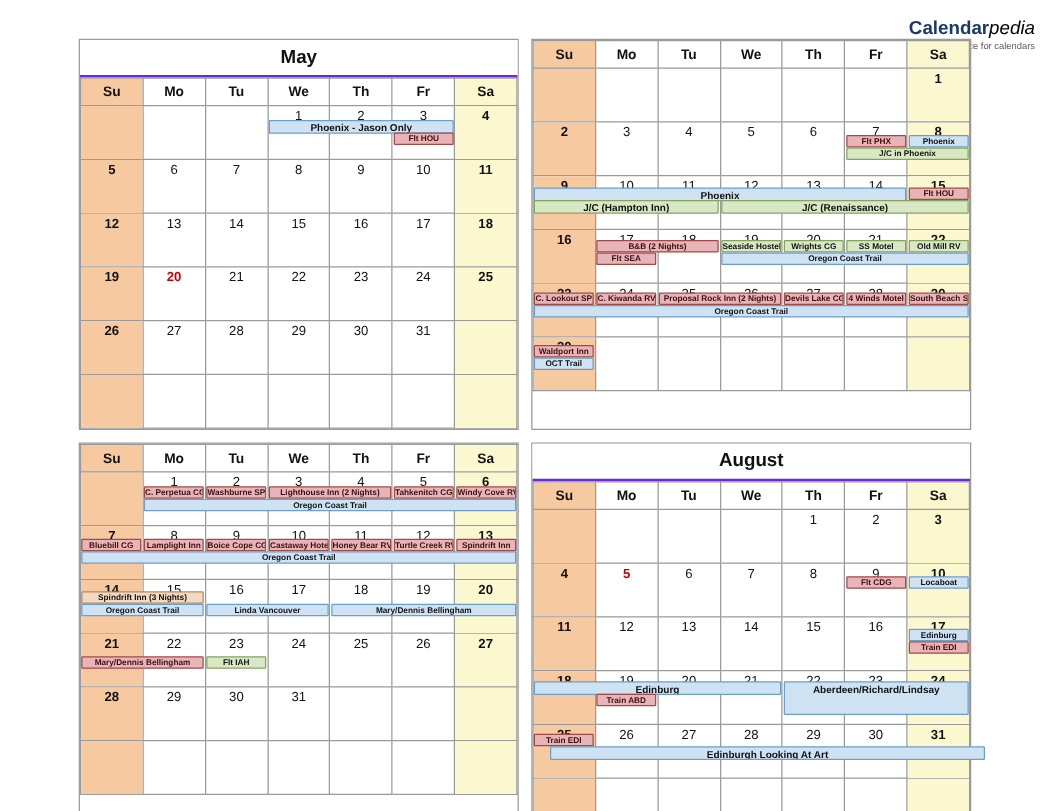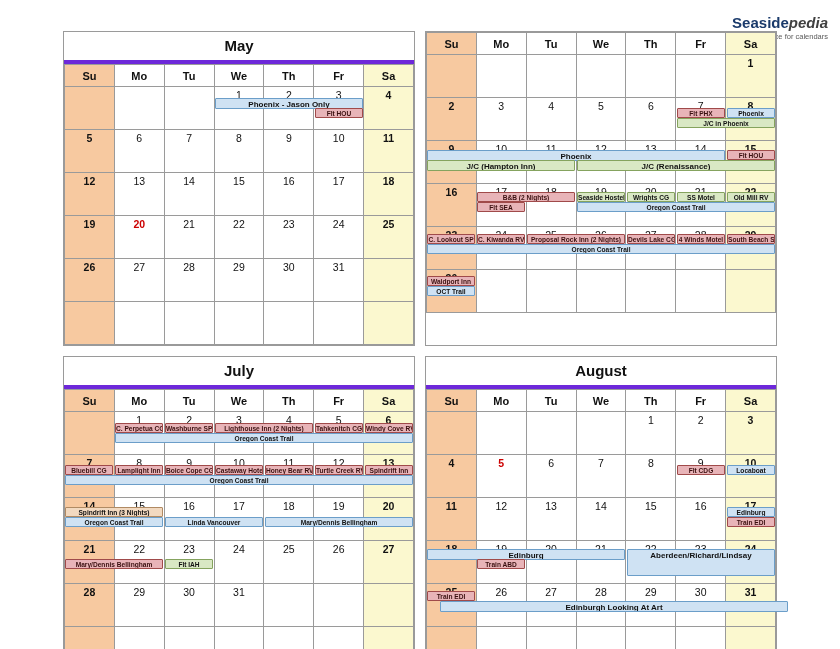--- a/index.html
+++ b/index.html
@@ -8,21 +8,21 @@
     background:#ffffff;
     font-family:"Liberation Sans", sans-serif;
     color:#111;
     position:relative;
     overflow:hidden;
   }
   .brand{
     position:absolute; right:12px; top:14px; text-align:right;
   }
   .brand .b1{font-size:15px;font-weight:bold;color:#1a3a6b;letter-spacing:0;}
-  .brand .b1 i{color:#404040;font-style:italic;font-weight:bold;}
+  .brand .b1 i{color:#000000;font-style:italic;font-weight:normal;}
   .brand .b2{font-size:7.5px;color:#5a5a5a;margin-top:1px;}
 
   .grid{
     position:absolute;
     left:63px; top:31px;
     width:714px;
     display:grid;
     grid-template-columns:352px 352px;
     grid-column-gap:10px;
     grid-row-gap:10px;
@@ -30,21 +30,21 @@
   .month{
     border:1px solid #9a9a9a;
     background:#fff;
     box-sizing:border-box;
   }
   .mtitle{
     text-align:center;
     font-size:15px;
     font-weight:bold;
     padding:5px 0 6px 0;
-    border-bottom:4px solid #6d28d9;
+    border-bottom:2px solid #6d28d9;
     background:#fff;
   }
   table.cal{
     border-collapse:collapse;
     width:100%;
     table-layout:fixed;
     padding-left:28px;
   }
   table.cal th{
     font-size:11px;
@@ -91,21 +91,21 @@
   .ev.blue{background:#cfe2f3;border-color:#6b9ec9;color:#111;}
   .ev.red{background:#e8b4b8;border-color:#a04a4a;color:#3a1010;}
   .ev.green{background:#d9e8c4;border-color:#85a35e;color:#111;}
   .ev.tan{background:#f2d9c0;border-color:#b08a63;color:#111;}
   .ev.big{font-size:8px;line-height:10px;}
 </style>
 </head>
 <body>
 
 <div class="brand">
-  <div class="b1"><span>Seaside</span><i>pedia</i></div>
+  <div class="b1"><span>Calendar</span><i>pedia</i></div>
   <div class="b2">Your source for calendars</div>
 </div>
 
 <div class="grid" id="grid">
     <div class="month">
       <div class="mtitle">May</div>
       <div style="position: relative;">
         <table class="cal">
           <thead>
             <tr>
@@ -395,21 +395,20 @@
           <div class="ev red" style="left: 201px; width: 48px; top: 202px; height: 9.5px;">Devils Lake CG</div>
           <div class="ev red" style="left: 251px; width: 48px; top: 202px; height: 9.5px;">4 Winds Motel</div>
           <div class="ev red" style="left: 301px; width: 48px; top: 202px; height: 9.5px;">South Beach SP</div>
           <div class="ev blue" style="left: 1px; width: 348px; top: 212px; height: 9.5px;">Oregon Coast Trail</div>
           <div class="ev red" style="left: 1px; width: 48px; top: 244px; height: 9.5px;">Waldport Inn</div>
           <div class="ev blue" style="left: 1px; width: 48px; top: 254px; height: 9.5px;">OCT Trail</div>
         </div>
       </div>
     </div>
     <div class="month">
-      <div class="mtitle">July</div>
       <div style="position: relative;">
         <table class="cal">
           <thead>
             <tr>
               <th class="we">Su</th>
               <th>Mo</th>
               <th>Tu</th>
               <th>We</th>
               <th>Th</th>
               <th>Fr</th>

